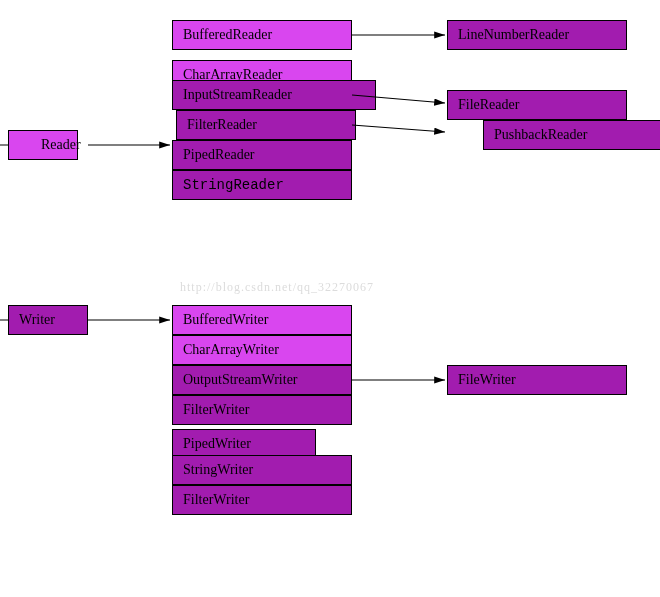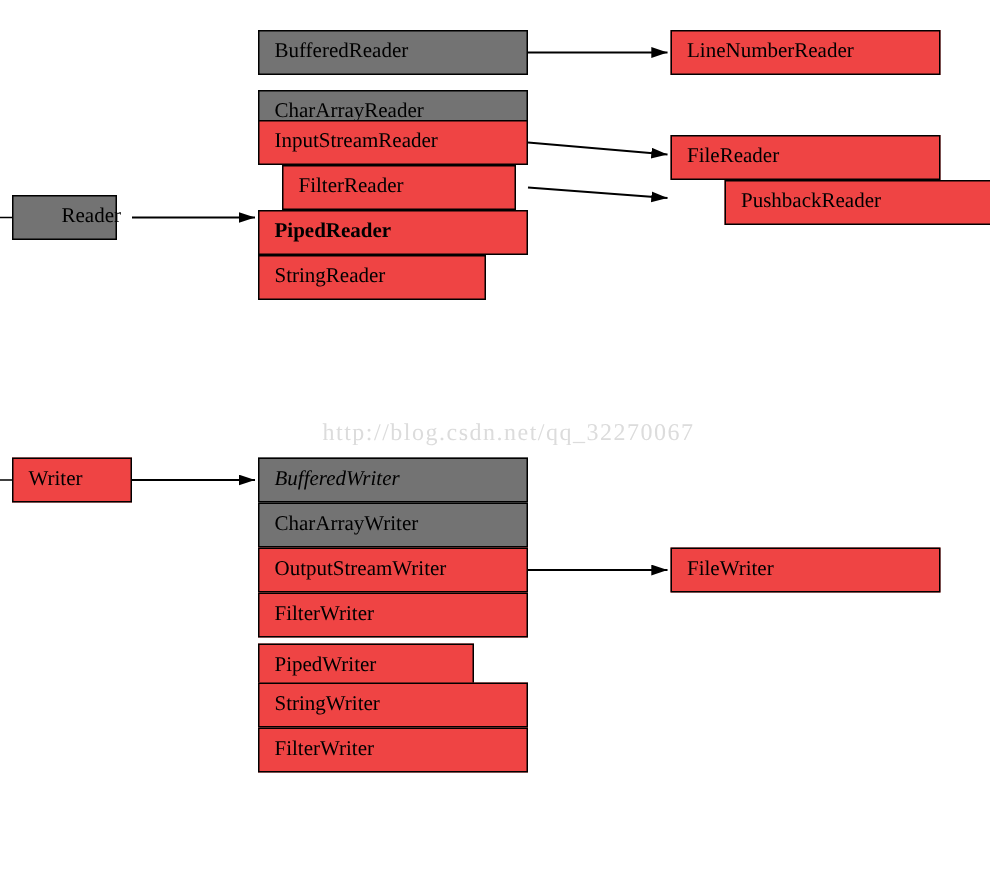--- a/index.html
+++ b/index.html
@@ -8,66 +8,65 @@
     background: #ffffff;
     font-family: "SimSun", serif;
     font-size: 14px;
     width: 660px;
     height: 597px;
     position: relative;
   }
   .box {
     position: absolute;
     border: 1px solid #000;
-    background: #ef4444;
+    background: #a21caf;
     display: flex;
     align-items: center;
     padding-left: 10px;
     box-sizing: border-box;
     height: 30px;
   }
   .shaded {
-    background: #737373;
+    background: #d946ef;
   }
   .watermark {
     position: absolute;
     color: #dcdcdc;
     font-family: "SimSun", serif;
-    font-size: 16px;
+    font-size: 12px;
     letter-spacing: 1px;
-    margin-left: 35px;
   }
   svg.arrows {
     position: absolute;
     left: 0; top: 0;
     width: 660px; height: 597px;
     pointer-events: none;
   }
 </style>
 </head>
 <body>
 
 <div class="box shaded" style="left:8px; top:130px; width:70px;padding-left:32px;">Reader</div>
 
 <div class="box shaded" style="left:172px; top:20px; width:180px;">BufferedReader</div>
 <div class="box shaded" style="left:172px; top:60px; width:180px;">CharArrayReader</div>
-<div class="box" style="left:172px; top:80px; width:180px;">InputStreamReader</div>
-<div class="box" style="left:188px; top:110px; width:156px;text-align:right;">FilterReader</div>
-<div class="box" style="left:172px; top:140px; width:180px;font-weight:bold;">PipedReader</div>
-<div class="box" style="left:172px; top:170px; width:152px;">StringReader</div>
+<div class="box" style="left:172px; top:80px; width:204px;">InputStreamReader</div>
+<div class="box" style="left:176px; top:110px; width:180px;text-align:right;">FilterReader</div>
+<div class="box" style="left:172px; top:140px; width:180px;">PipedReader</div>
+<div class="box" style="left:172px; top:170px; width:180px;font-family:Liberation Mono, monospace;">StringReader</div>
 
 <div class="box" style="left:447px; top:20px; width:180px;">LineNumberReader</div>
 <div class="box" style="left:447px; top:90px; width:180px;">FileReader</div>
 <div class="box" style="left:447px; top:120px; width:180px;margin-left:36px;">PushbackReader</div>
 
 <div class="watermark" style="left:180px; top:280px;">http://blog.csdn.net/qq_32270067</div>
 
 <div class="box" style="left:8px; top:305px; width:80px;">Writer</div>
 
-<div class="box shaded" style="left:172px; top:305px; width:180px;font-style:italic;">BufferedWriter</div>
+<div class="box shaded" style="left:172px; top:305px; width:180px;">BufferedWriter</div>
 <div class="box shaded" style="left:172px; top:335px; width:180px;">CharArrayWriter</div>
 <div class="box" style="left:172px; top:365px; width:180px;text-align:center;">OutputStreamWriter</div>
 <div class="box" style="left:172px; top:395px; width:180px;">FilterWriter</div>
 <div class="box" style="left:172px; top:429px; width:144px;">PipedWriter</div>
 <div class="box" style="left:172px; top:455px; width:180px;">StringWriter</div>
 <div class="box" style="left:172px; top:485px; width:180px;">FilterWriter</div>
 
 <div class="box" style="left:447px; top:365px; width:180px;">FileWriter</div>
 
 <svg class="arrows">

